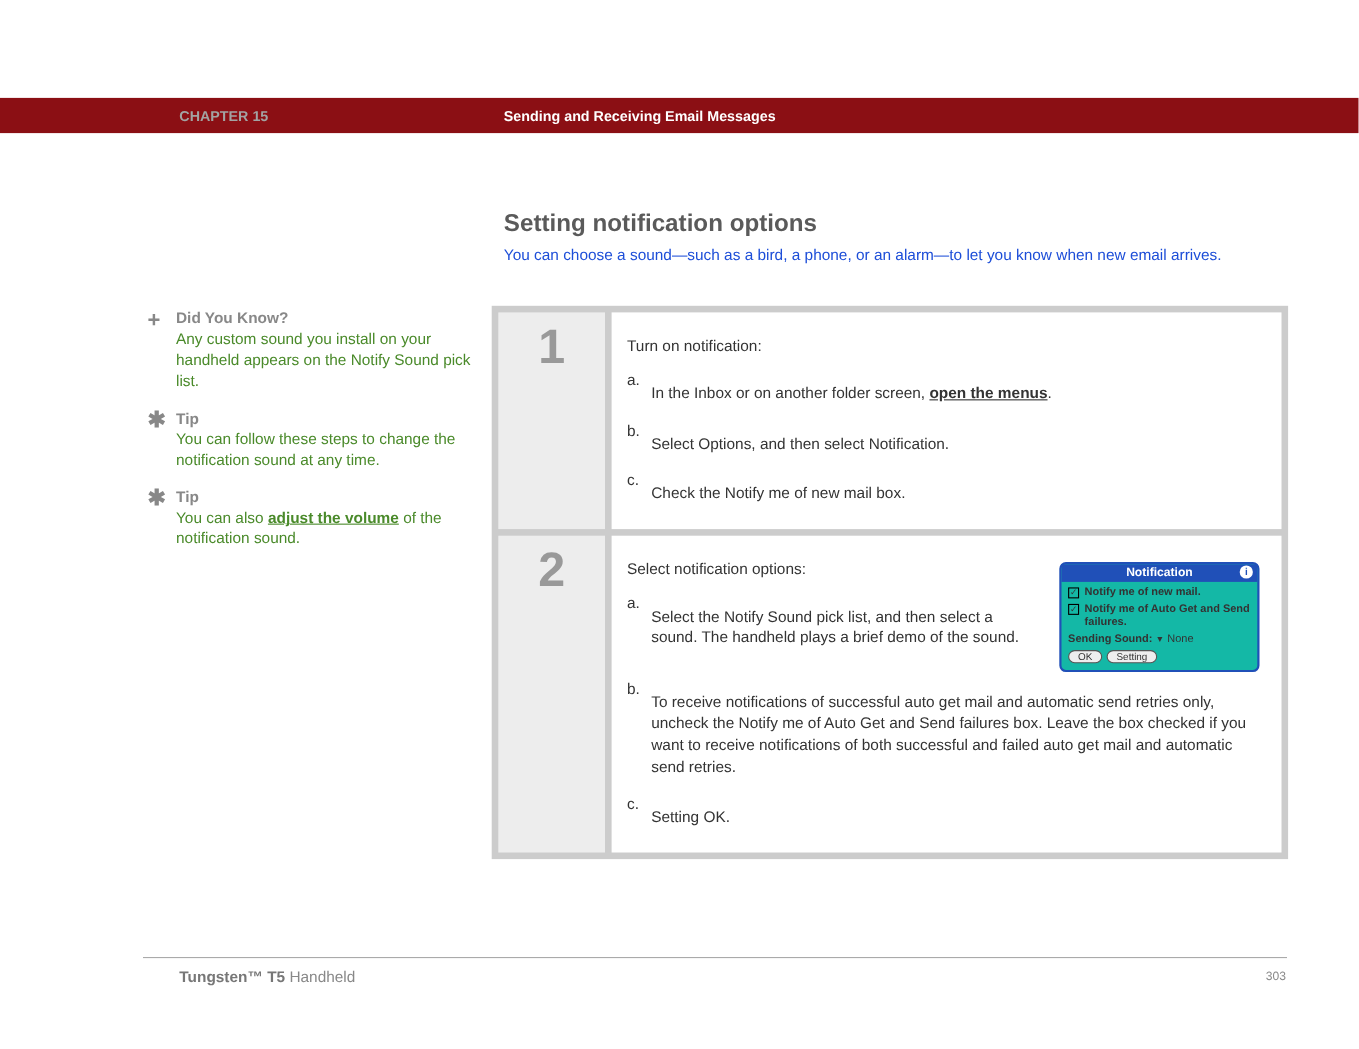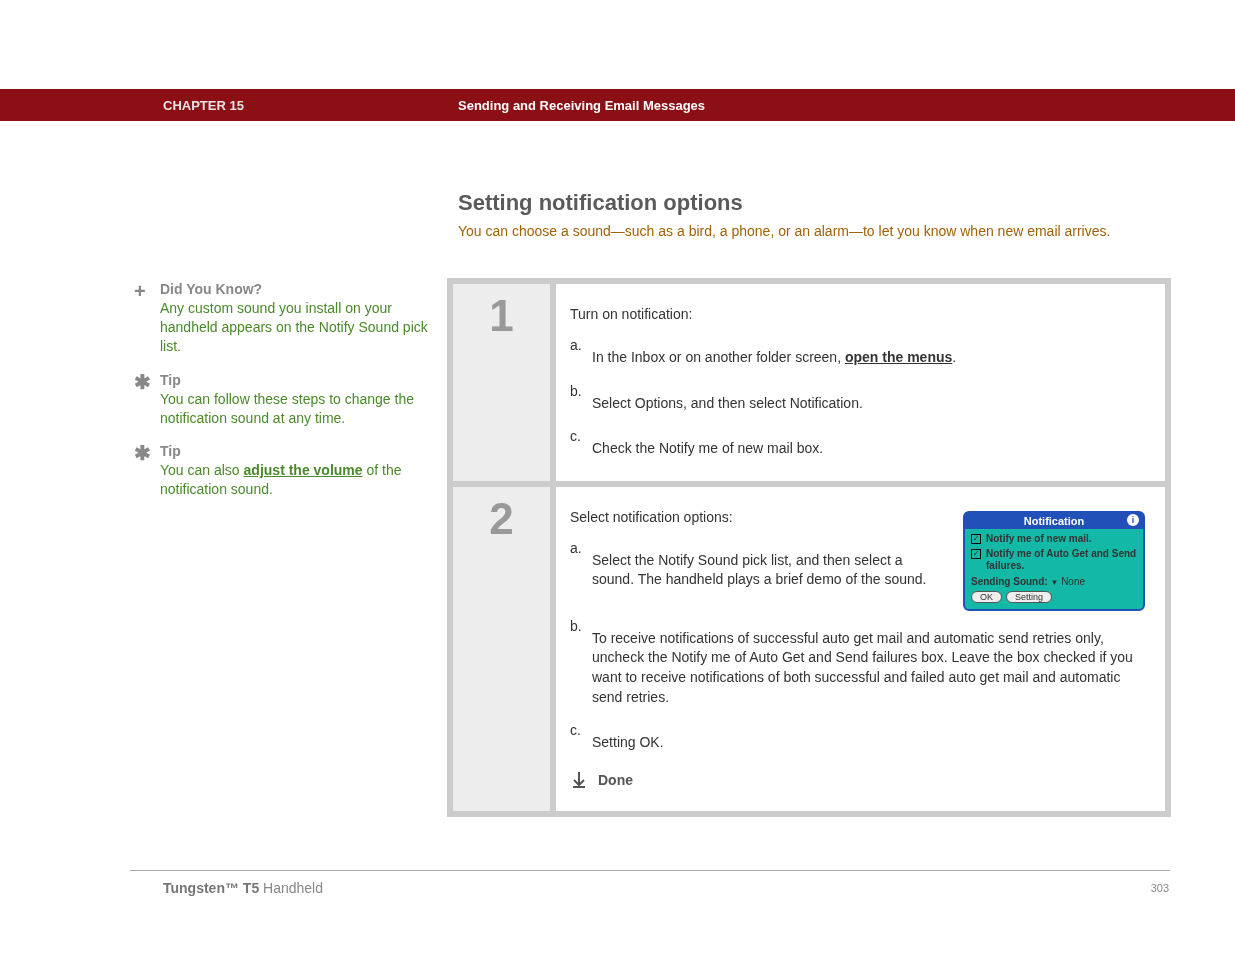--- a/index.html
+++ b/index.html
@@ -17,21 +17,21 @@
     left: 0;
     width: 100%;
     height: 32px;
     background: #8b0f14;
     display: flex;
     align-items: center;
   }
   .chapter-label {
     position: absolute;
     left: 163px;
-    color: #e5e5e5;
+    color: #a3a3a3;
     font-weight: bold;
     font-size: 13px;
   }
   .chapter-title {
     position: absolute;
     left: 458px;
     color: #fff;
     font-weight: bold;
     font-size: 13px;
   }
@@ -42,21 +42,21 @@
     font-size: 22px;
     font-weight: bold;
     color: #5a5a5a;
   }
   .intro-text {
     position: absolute;
     top: 222px;
     left: 458px;
     width: 710px;
     font-size: 14px;
-    color: #a16207;
+    color: #1d4ed8;
     line-height: 1.4;
   }
   .sidebar {
     position: absolute;
     top: 281px;
     left: 130px;
     width: 300px;
   }
   .side-block {
     margin-bottom: 16px;
@@ -332,30 +332,20 @@
         <li>
           <span class="li-letter">b.</span>
           <span class="li-text">To receive notifications of successful auto get mail and automatic send retries only, uncheck the Notify me of Auto Get and Send failures box. Leave the box checked if you want to receive notifications of both successful and failed auto get mail and automatic send retries.</span>
         </li>
         <li>
           <span class="li-letter">c.</span>
           <span class="li-text">Setting OK.</span>
         </li>
       </ol>
 
-      <div class="done-row">
-        <span class="done-icon">
-          <svg width="18" height="18" viewBox="0 0 18 18">
-            <line x1="9" y1="1" x2="9" y2="13" stroke="#555" stroke-width="2"></line>
-            <polyline points="4,9 9,14 14,9" fill="none" stroke="#555" stroke-width="2"></polyline>
-            <line x1="3" y1="16" x2="15" y2="16" stroke="#555" stroke-width="2"></line>
-          </svg>
-        </span>
-        <span class="done-text">Done</span>
-      </div>
 
     </div>
   </div>
 
 </div>
 
 <div class="footer-rule"></div>
 <div class="footer-left">
   <b>Tungsten™ T5</b><span> Handheld</span>
 </div>

